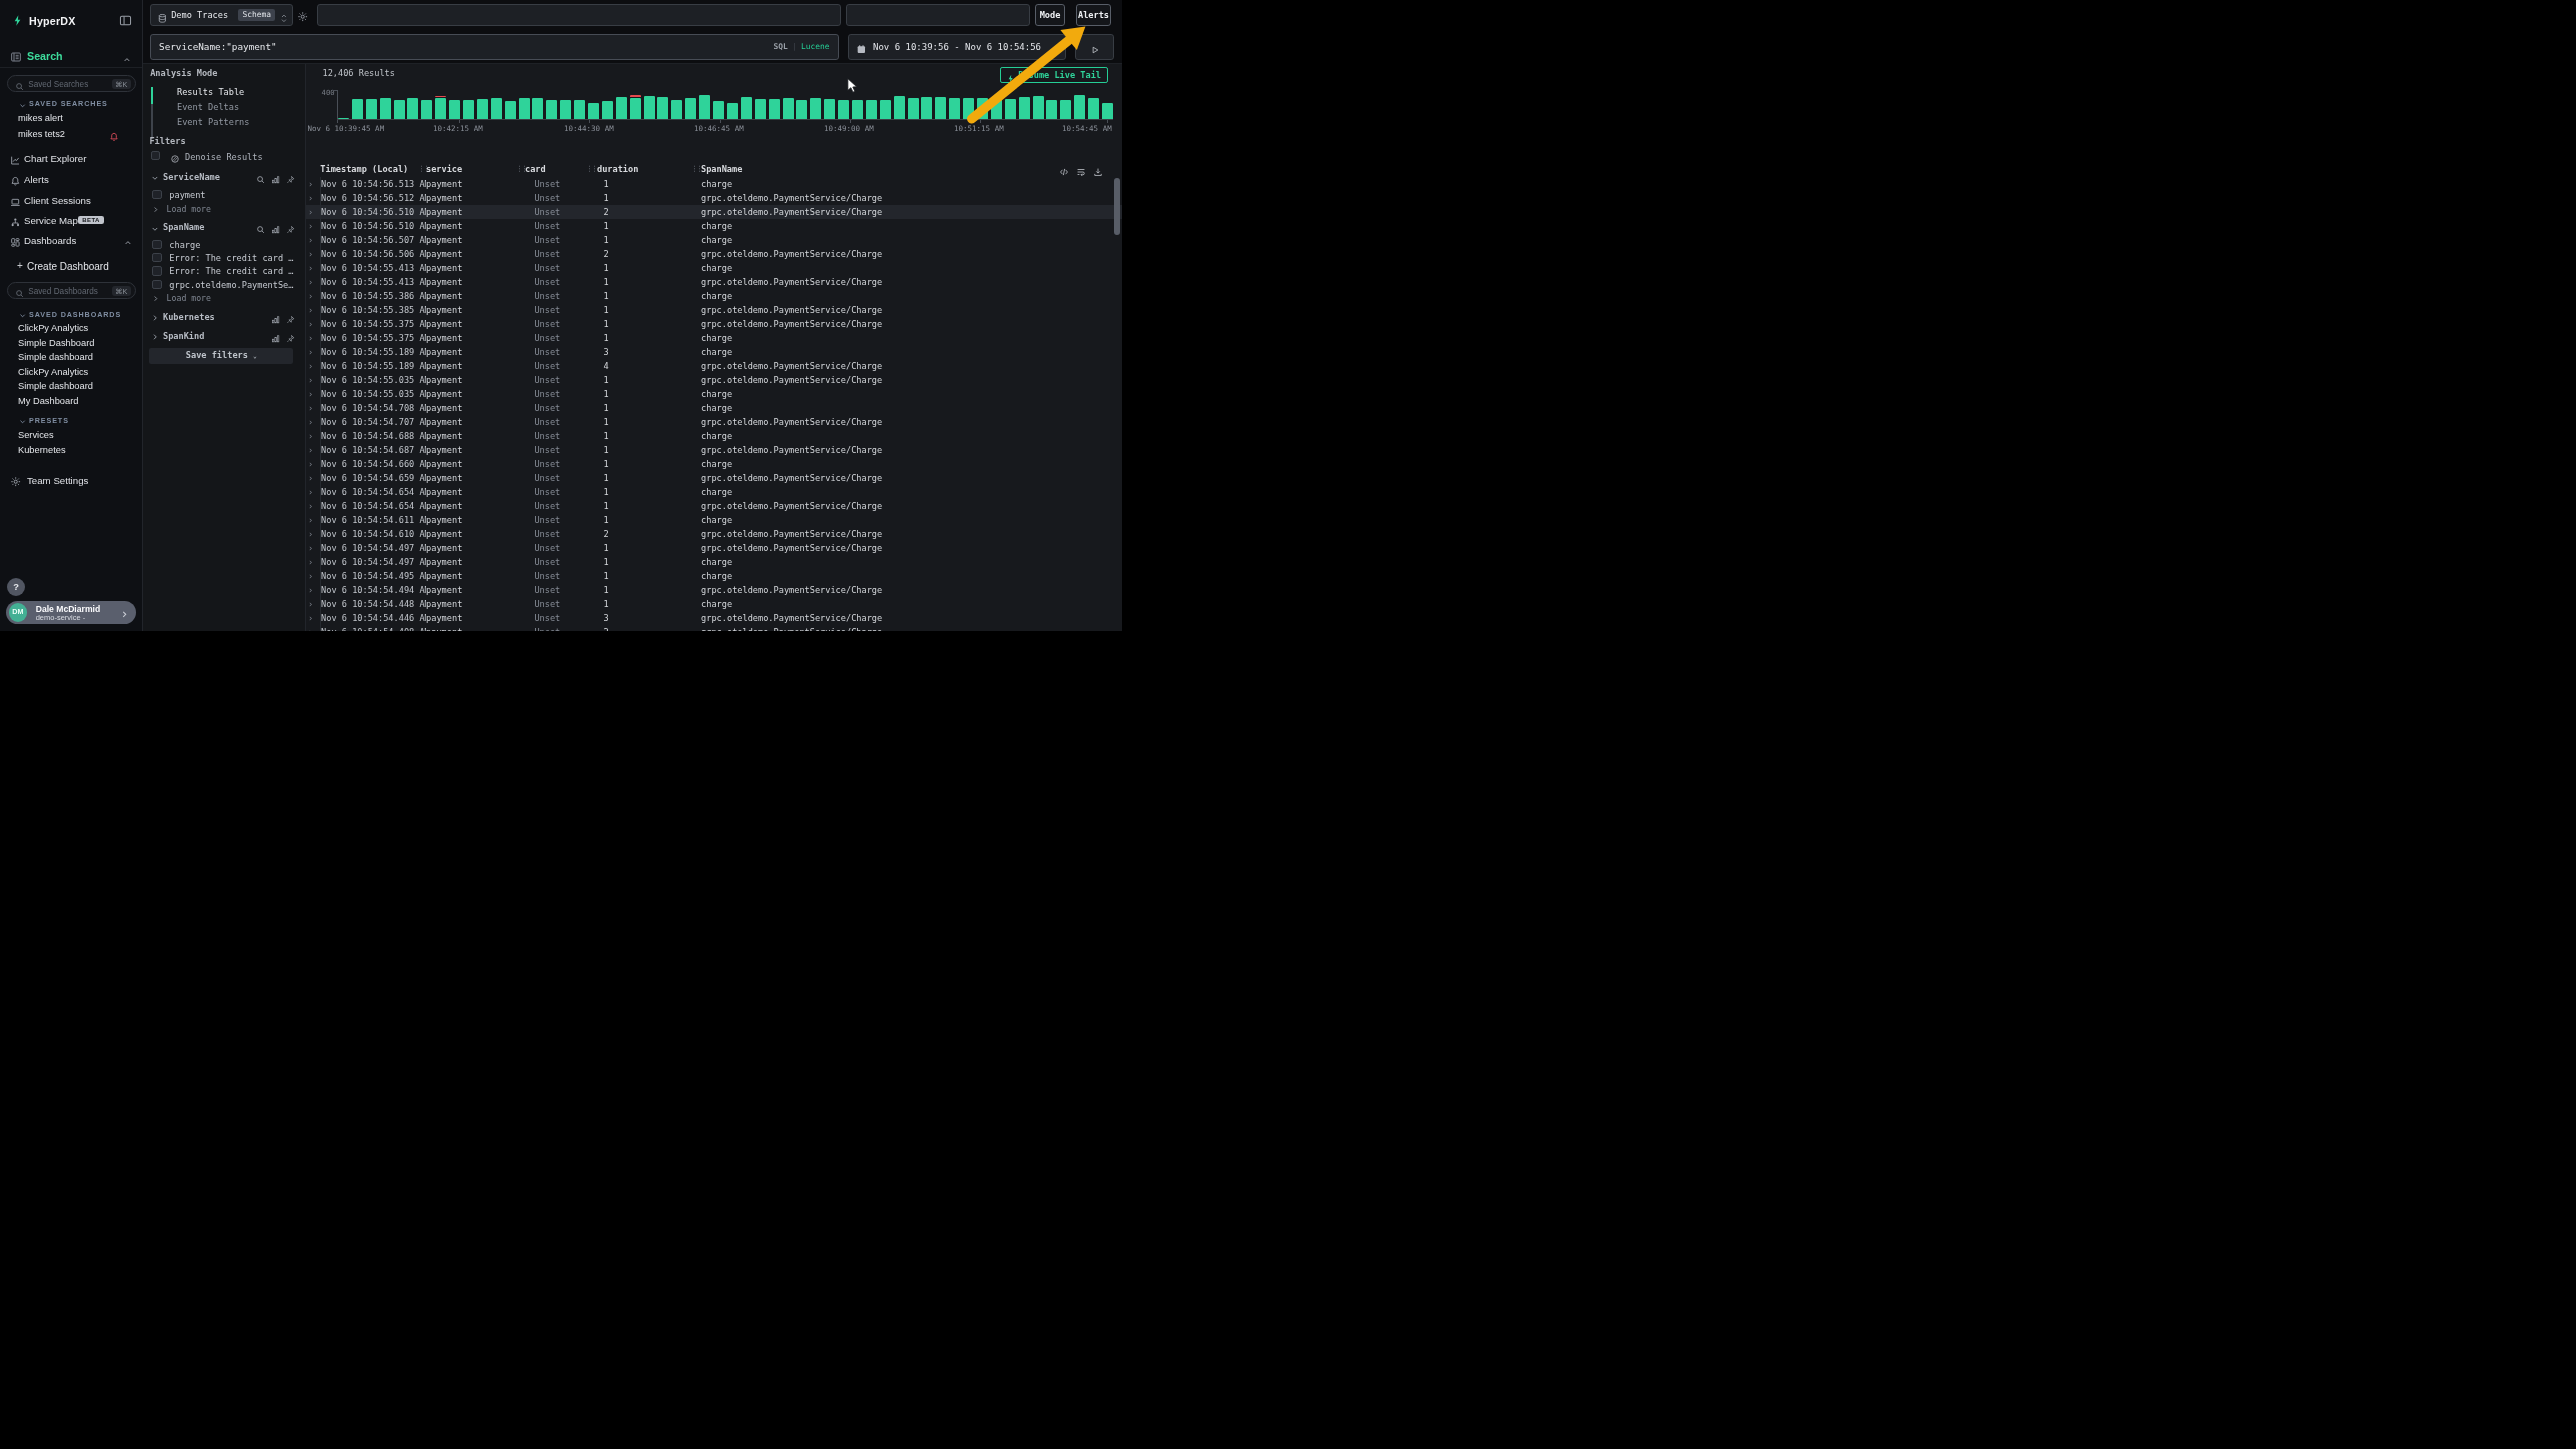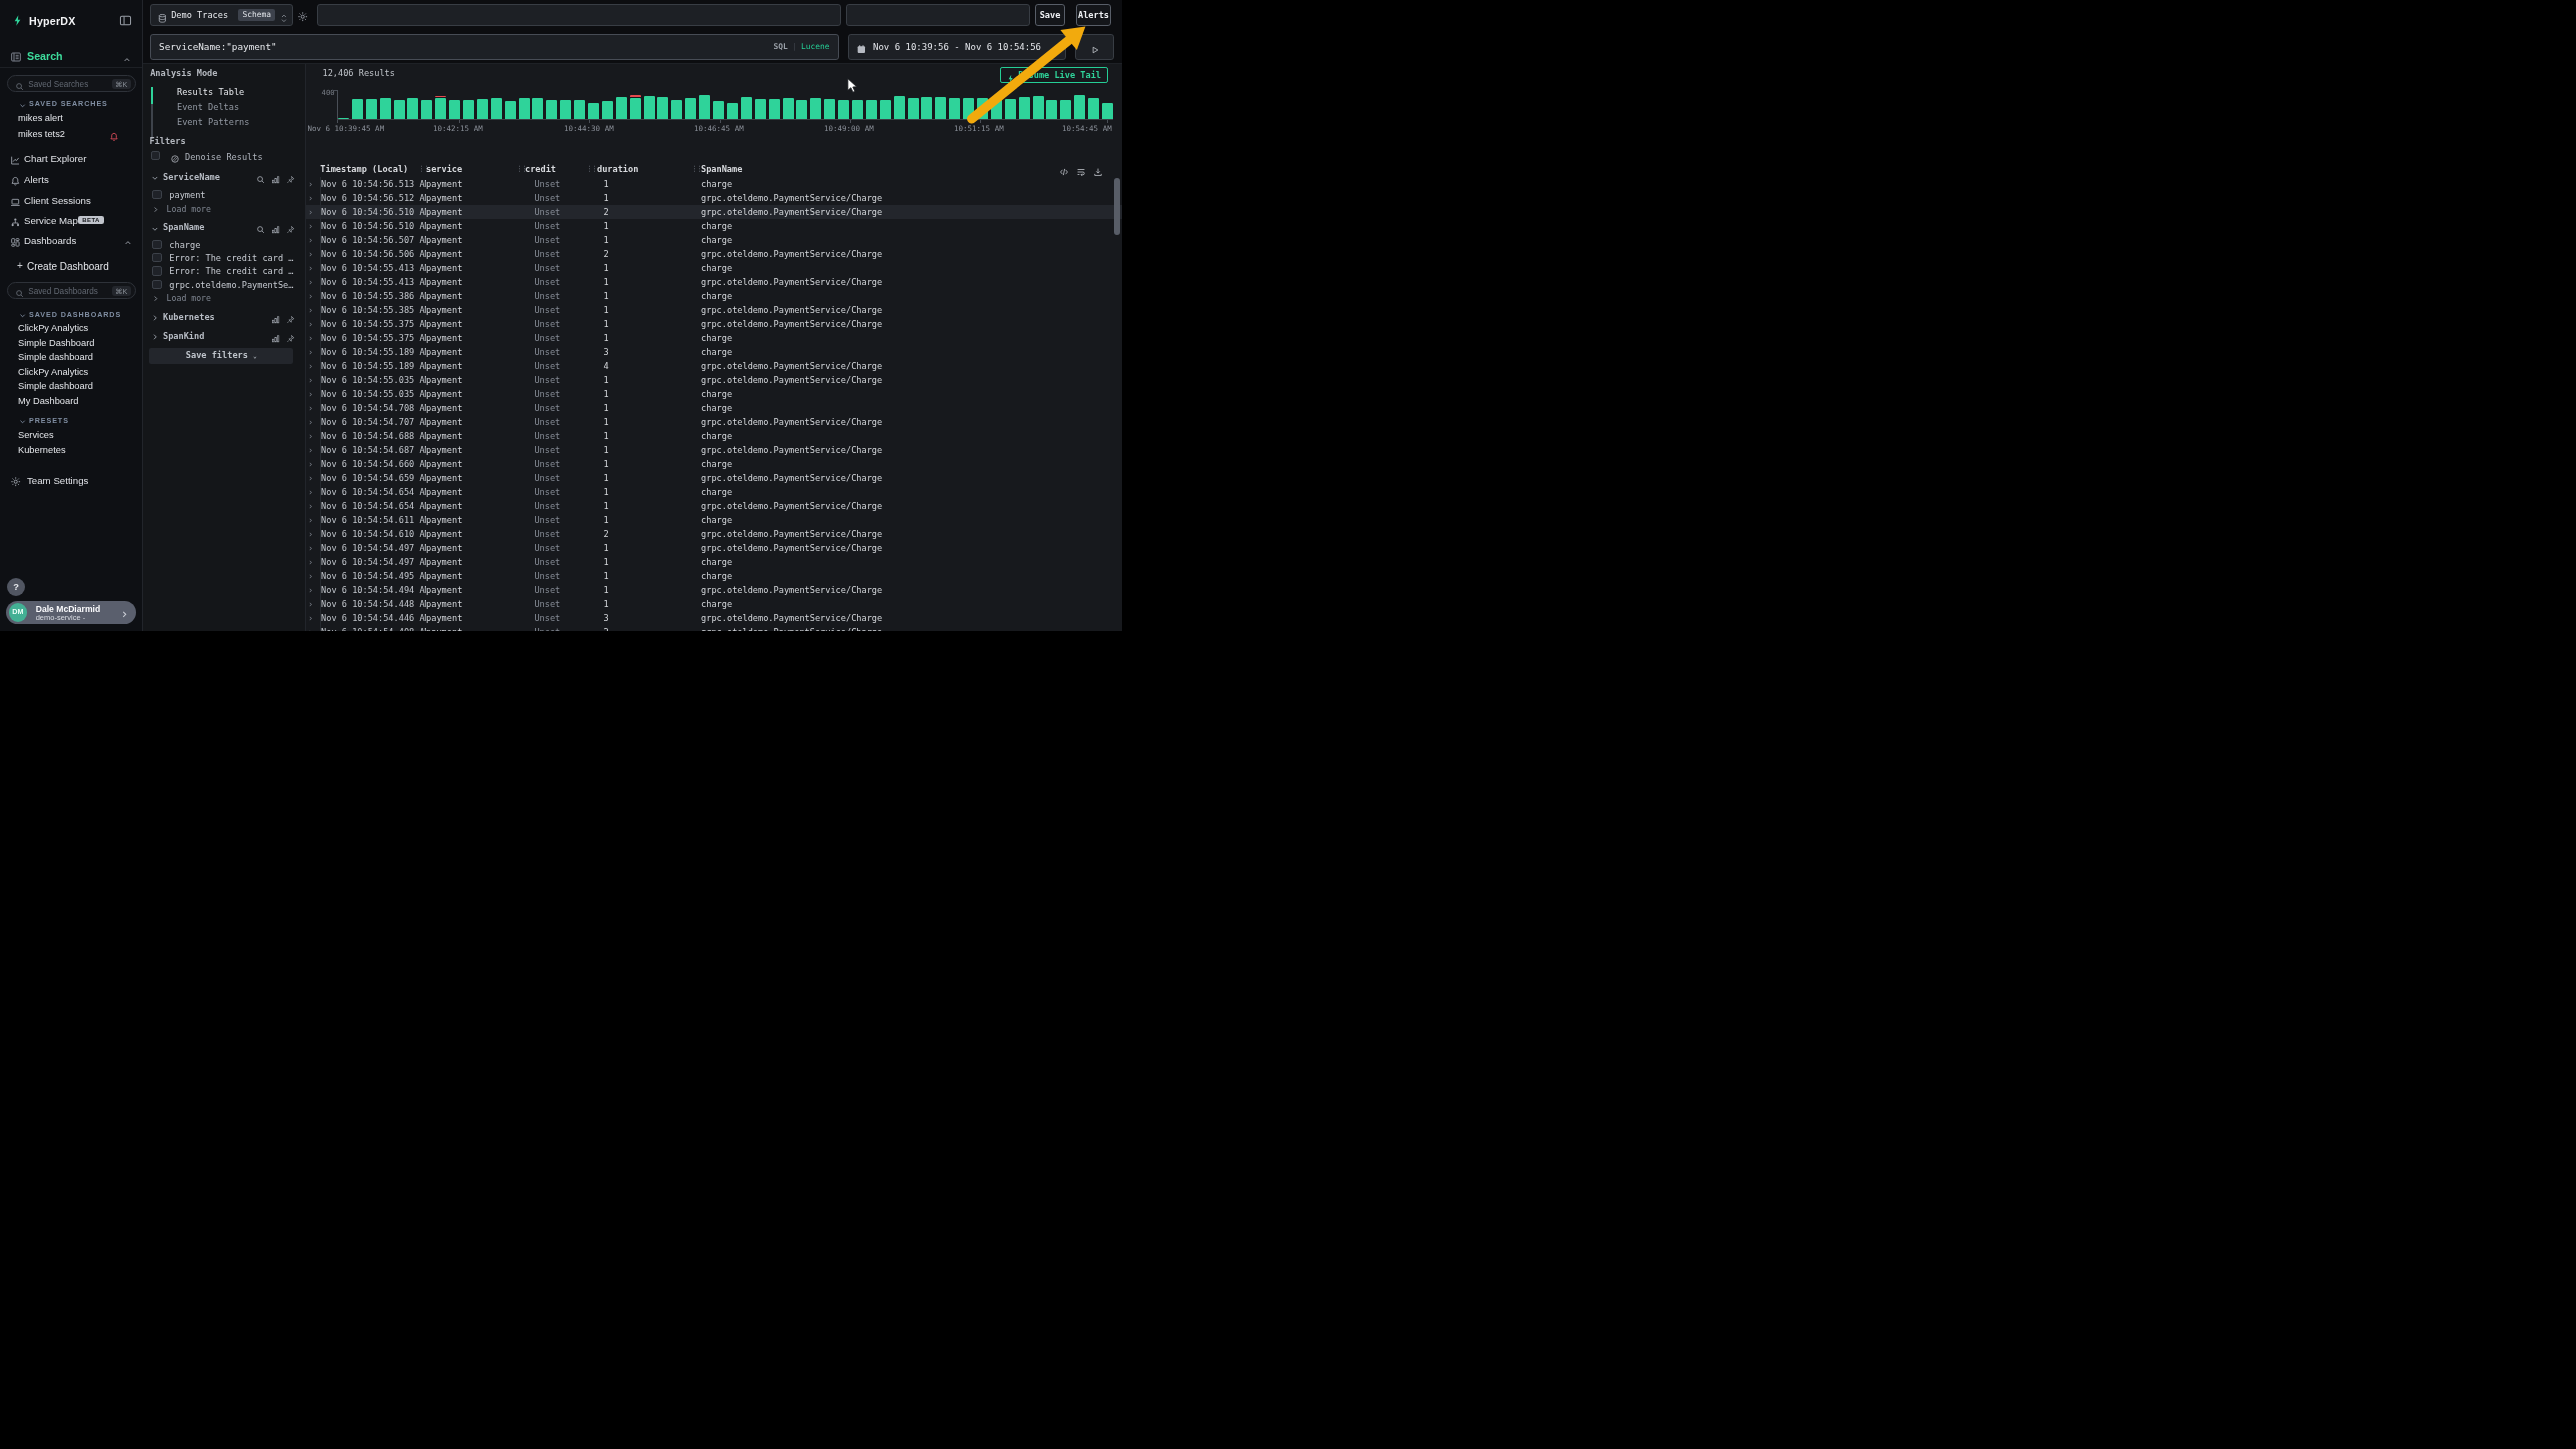--- a/index.html
+++ b/index.html
@@ -382,21 +382,21 @@
         </svg></span>
 
     <div class="box sql-box">
       
     </div>
 
     <div class="box order-box">
       
     </div>
 
-    <div class="btn save-btn">Save</div>
+    <div class="btn save-btn">Mode</div>
     <div class="btn alerts-btn">Alerts</div>
 
     <div class="box search-input">
       <span>ServiceName:"payment"</span>
       <span class="lang-toggle"><span class="sql">SQL</span><span class="sep">|</span><span class="lucene">Lucene</span></span>
     </div>
 
     <div class="box date-box">
       <span class="ic"><svg class="ic-svg" width="10.7" height="10.7" viewBox="0 0 15 15">
             <use href="#i-cal"></use>
@@ -728,21 +728,21 @@
     <span class="xlab" style="left:388px">10:46:45 AM</span>
     <span class="xlab" style="left:518px">10:49:00 AM</span>
     <span class="xlab" style="left:648px">10:51:15 AM</span>
     <span class="xlab" style="left:756px">10:54:45 AM</span>
 
     <div class="thead">
       <span class="th" style="left:14.3px">Timestamp (Local)</span>
       <span class="hdots" style="left:112px">⋮⋮</span>
       <span class="th" style="left:120px">service</span>
       <span class="hdots" style="left:210px">⋮⋮</span>
-      <span class="th" style="left:219px">credit</span>
+      <span class="th" style="left:219px">card</span>
       <span class="hdots" style="left:280px">⋮⋮</span>
       <span class="th" style="left:291px">duration</span>
       <span class="hdots" style="left:385px">⋮⋮</span>
       <span class="th" style="left:395px">SpanName</span>
       <span class="head-icons">
         <span><svg class="ic-svg" width="10" height="10" viewBox="0 0 14 14">
               <use href="#i-code"></use>
             </svg></span>
         <span><svg class="ic-svg" width="10" height="10" viewBox="0 0 14 14">
               <use href="#i-wrap"></use>

